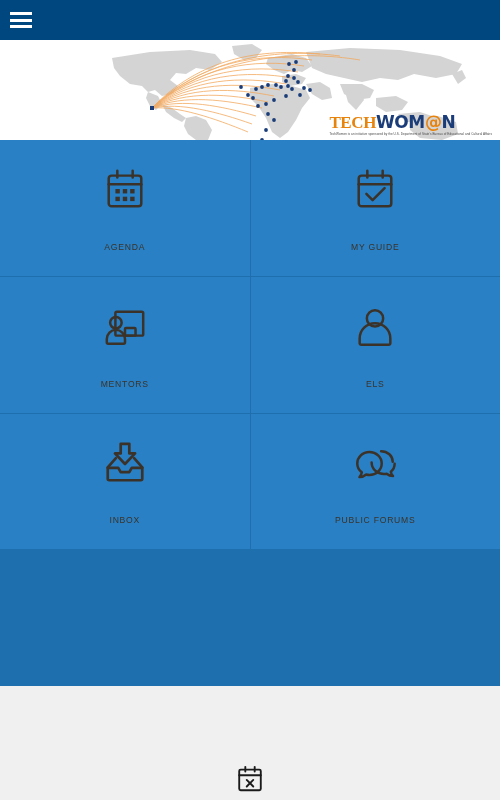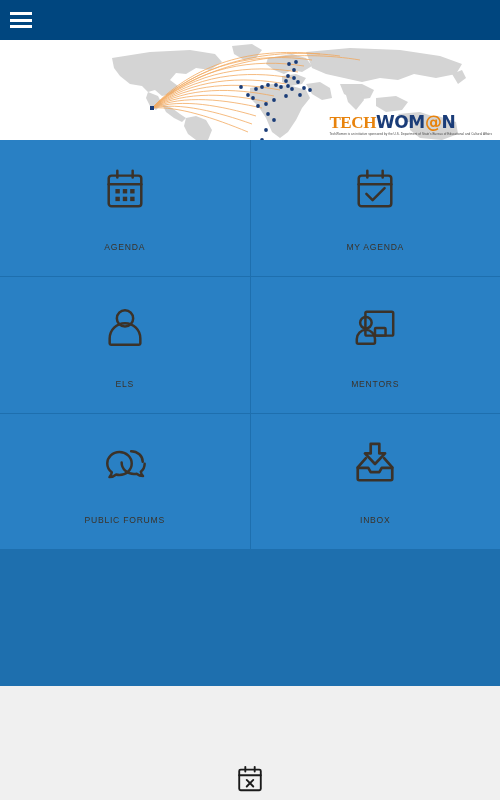--- a/index.html
+++ b/index.html
@@ -238,67 +238,67 @@
     <div class="tile">
       <div class="tile-icon">
         <svg viewBox="0 0 48 48" fill="none" stroke="#3b3229" stroke-width="2.6" stroke-linecap="round" stroke-linejoin="round">
           <rect x="7" y="9" width="34" height="32" rx="3"></rect>
           <line x1="7" y1="18" x2="41" y2="18"></line>
           <line x1="16" y1="4" x2="16" y2="11"></line>
           <line x1="32" y1="4" x2="32" y2="11"></line>
           <polyline points="15,28 21.5,34.5 34,22"></polyline>
         </svg>
       </div>
-      <div class="tile-label">MY AGENDA</div>
-    </div>
-
-    <div class="tile">
-      <div class="tile-icon">
-        <svg viewBox="0 0 48 48" fill="none" stroke="#3b3229" stroke-width="2.6" stroke-linecap="round" stroke-linejoin="round">
-          <circle cx="24" cy="15" r="8.5"></circle>
-          <path d="M8 41 v-5 a13 13 0 0 1 32 0 v5 a1.6 1.6 0 0 1 -1.6 1.6 h-28.8 A1.6 1.6 0 0 1 8 41 Z"></path>
-        </svg>
-      </div>
-      <div class="tile-label">ELS</div>
+      <div class="tile-label">MY GUIDE</div>
     </div>
 
     <div class="tile">
       <div class="tile-icon">
         <svg viewBox="0 0 48 48" fill="none" stroke="#3b3229" stroke-width="2.6" stroke-linecap="round" stroke-linejoin="round">
           <rect x="14" y="8" width="29" height="25" rx="1.5"></rect>
           <rect x="24" y="25" width="11" height="8" rx="1"></rect>
           <circle cx="14.5" cy="19.5" r="6"></circle>
           <path d="M5 40 v-3.5 a9.5 9.5 0 0 1 19 0 V40 a1.5 1.5 0 0 1 -1.5 1.5 h-16 A1.5 1.5 0 0 1 5 40 Z"></path>
         </svg>
       </div>
       <div class="tile-label">MENTORS</div>
     </div>
 
-
-
-    <div class="tile">
-      <div class="tile-icon">
-        <svg viewBox="0 0 48 48" fill="none" stroke="#3b3229" stroke-width="2.6" stroke-linecap="round" stroke-linejoin="round">
-          <path d="M27 22.5 C27 16 21.3 10.5 14.2 10.5 C7.1 10.5 1.5 16 1.5 22.5 C1.5 26.2 3.3 29.5 6.2 31.7 C6 33.6 5.1 35.4 3.8 36.7 C6.6 36.6 9 35.6 10.8 34 C11.9 34.3 13 34.5 14.2 34.5 C21.3 34.5 27 29 27 22.5 Z" transform="translate(4,2)"></path>
-          <path d="M22.5 25.5 C22.5 32.1 28.2 37.5 35.3 37.5 C36.3 37.5 37.3 37.4 38.2 37.2 C39.9 38.7 42.2 39.6 44.8 39.6 C43.6 38.4 42.7 36.8 42.5 35 C45 33 46.5 30 46.5 26.7" transform="translate(-2,-2)"></path>
-          <path d="M44.5 24.7 C44.5 18.6 39.1 13.7 32.4 13.7" transform="translate(-2,-2)"></path>
-        </svg>
-      </div>
-      <div class="tile-label">PUBLIC FORUMS</div>
-    </div>
+    <div class="tile">
+      <div class="tile-icon">
+        <svg viewBox="0 0 48 48" fill="none" stroke="#3b3229" stroke-width="2.6" stroke-linecap="round" stroke-linejoin="round">
+          <circle cx="24" cy="15" r="8.5"></circle>
+          <path d="M8 41 v-5 a13 13 0 0 1 32 0 v5 a1.6 1.6 0 0 1 -1.6 1.6 h-28.8 A1.6 1.6 0 0 1 8 41 Z"></path>
+        </svg>
+      </div>
+      <div class="tile-label">ELS</div>
+    </div>
+
+
 
     <div class="tile">
       <div class="tile-icon">
         <svg viewBox="0 0 48 48" fill="none" stroke="#3b3229" stroke-width="2.8" stroke-linecap="round" stroke-linejoin="round">
           <path d="M19.5 4 h9 v10 h6 l-10.5 11 l-10.5 -11 h6 Z"></path>
           <path d="M14.5 19 L6 28.5 v12 a1.5 1.5 0 0 0 1.5 1.5 h33 a1.5 1.5 0 0 0 1.5 -1.5 v-12 L33.5 19"></path>
           <path d="M6 29 h11 l2.5 4.5 h9 L31 29 h11"></path>
         </svg>
       </div>
       <div class="tile-label">INBOX</div>
+    </div>
+
+    <div class="tile">
+      <div class="tile-icon">
+        <svg viewBox="0 0 48 48" fill="none" stroke="#3b3229" stroke-width="2.6" stroke-linecap="round" stroke-linejoin="round">
+          <path d="M27 22.5 C27 16 21.3 10.5 14.2 10.5 C7.1 10.5 1.5 16 1.5 22.5 C1.5 26.2 3.3 29.5 6.2 31.7 C6 33.6 5.1 35.4 3.8 36.7 C6.6 36.6 9 35.6 10.8 34 C11.9 34.3 13 34.5 14.2 34.5 C21.3 34.5 27 29 27 22.5 Z" transform="translate(4,2)"></path>
+          <path d="M22.5 25.5 C22.5 32.1 28.2 37.5 35.3 37.5 C36.3 37.5 37.3 37.4 38.2 37.2 C39.9 38.7 42.2 39.6 44.8 39.6 C43.6 38.4 42.7 36.8 42.5 35 C45 33 46.5 30 46.5 26.7" transform="translate(-2,-2)"></path>
+          <path d="M44.5 24.7 C44.5 18.6 39.1 13.7 32.4 13.7" transform="translate(-2,-2)"></path>
+        </svg>
+      </div>
+      <div class="tile-label">PUBLIC FORUMS</div>
     </div>
 
   </div>
 
   <div class="bottom">
     <div class="bottom-icon">
       <svg viewBox="0 0 32 32" fill="none" stroke="#1a1a1a" stroke-width="2" stroke-linecap="round" stroke-linejoin="round">
         <rect x="4.5" y="6" width="23" height="22" rx="1.5"></rect>
         <line x1="4.5" y1="12" x2="27.5" y2="12"></line>
         <line x1="11" y1="3" x2="11" y2="8"></line>

